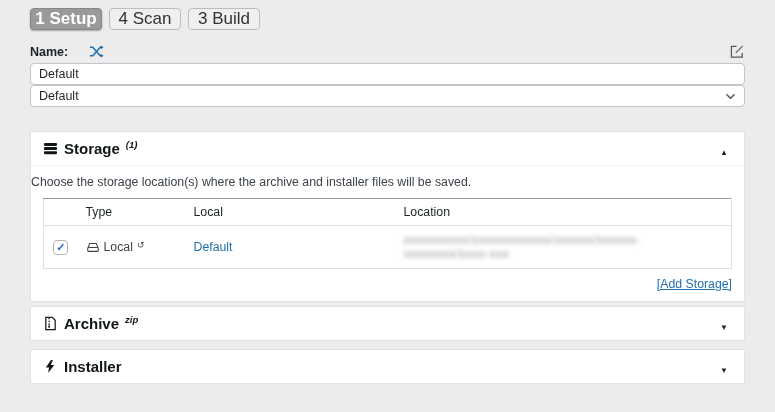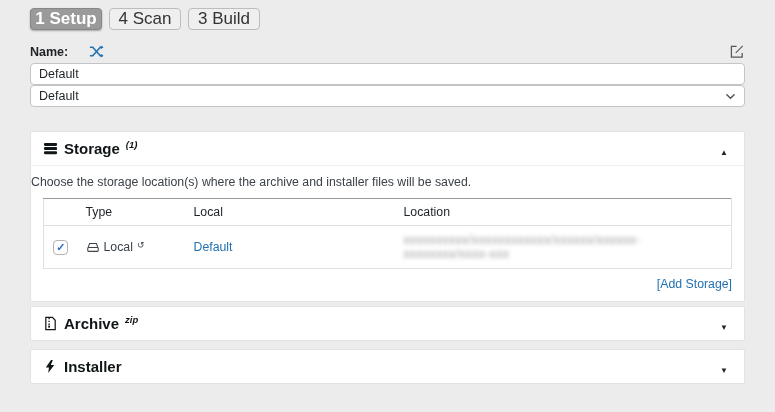--- a/index.html
+++ b/index.html
@@ -85,21 +85,21 @@
     width:15px; height:15px; margin:0 auto; background:#fff;
     border:1px solid #b3b3b3; border-radius:4px; cursor:pointer;
     display:flex; align-items:center; justify-content:center;
     font-size:11px; color:#2b6cd4; font-weight:bold; line-height:1;
   }
   .type-cell { display:flex; align-items:flex-end; gap:4px; color:#3c434a; }
   .type-cell .drive { width:14px; height:14px; color:#3c434a; }
   .type-cell .drive svg { width:14px; height:14px; display:block; }
   .type-cell sup { font-size:9px; position:relative; top:-4px; color:#3c434a; }
   a.link { color:#2271b1; text-decoration:none; cursor:pointer; }
-  a.link.underlined { }
+  a.link.underlined { text-decoration:underline; }
   .obscured { color:#9a9a9a; filter:blur(2px); font-size:12px; letter-spacing:.5px; }
 
   .add-row { text-align:right; padding:8px 12px 10px 12px; font-size:12.3px; }
   .blue { color:#2271b1; }
 </style>
 </head>
 <body>
 
 <div class="page">
 

